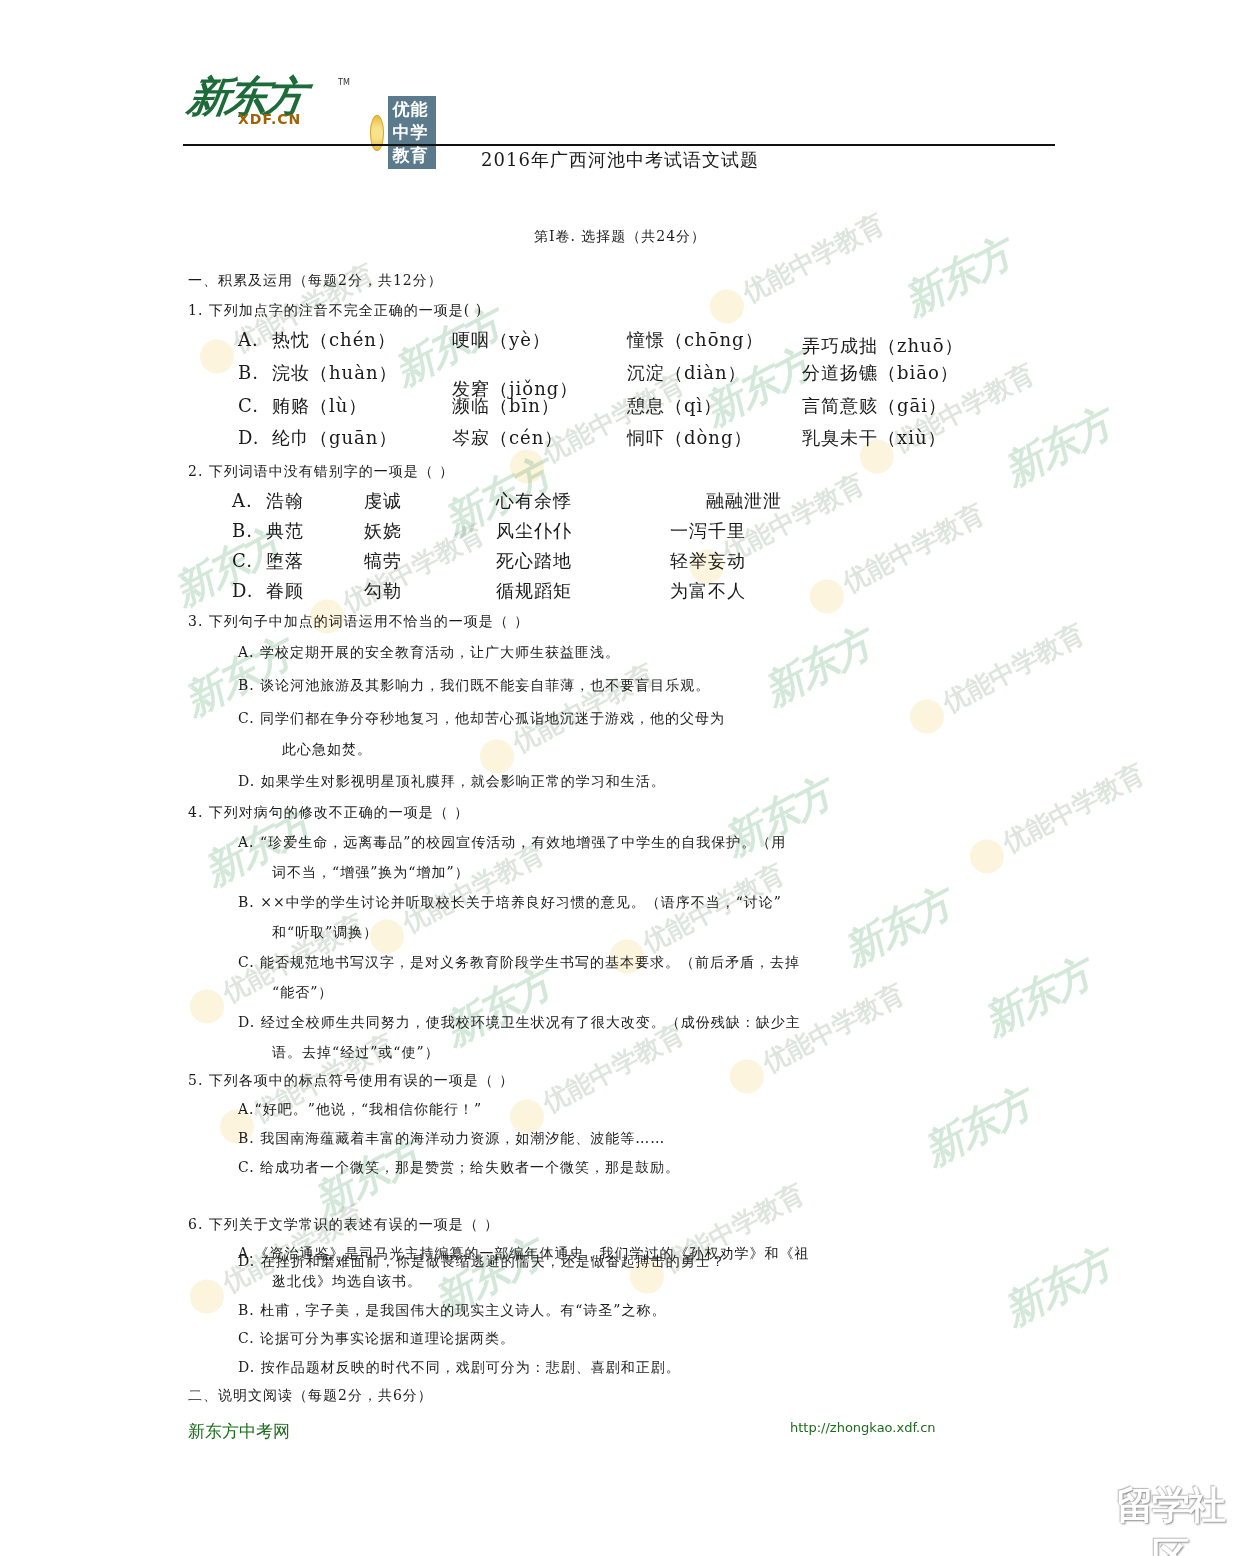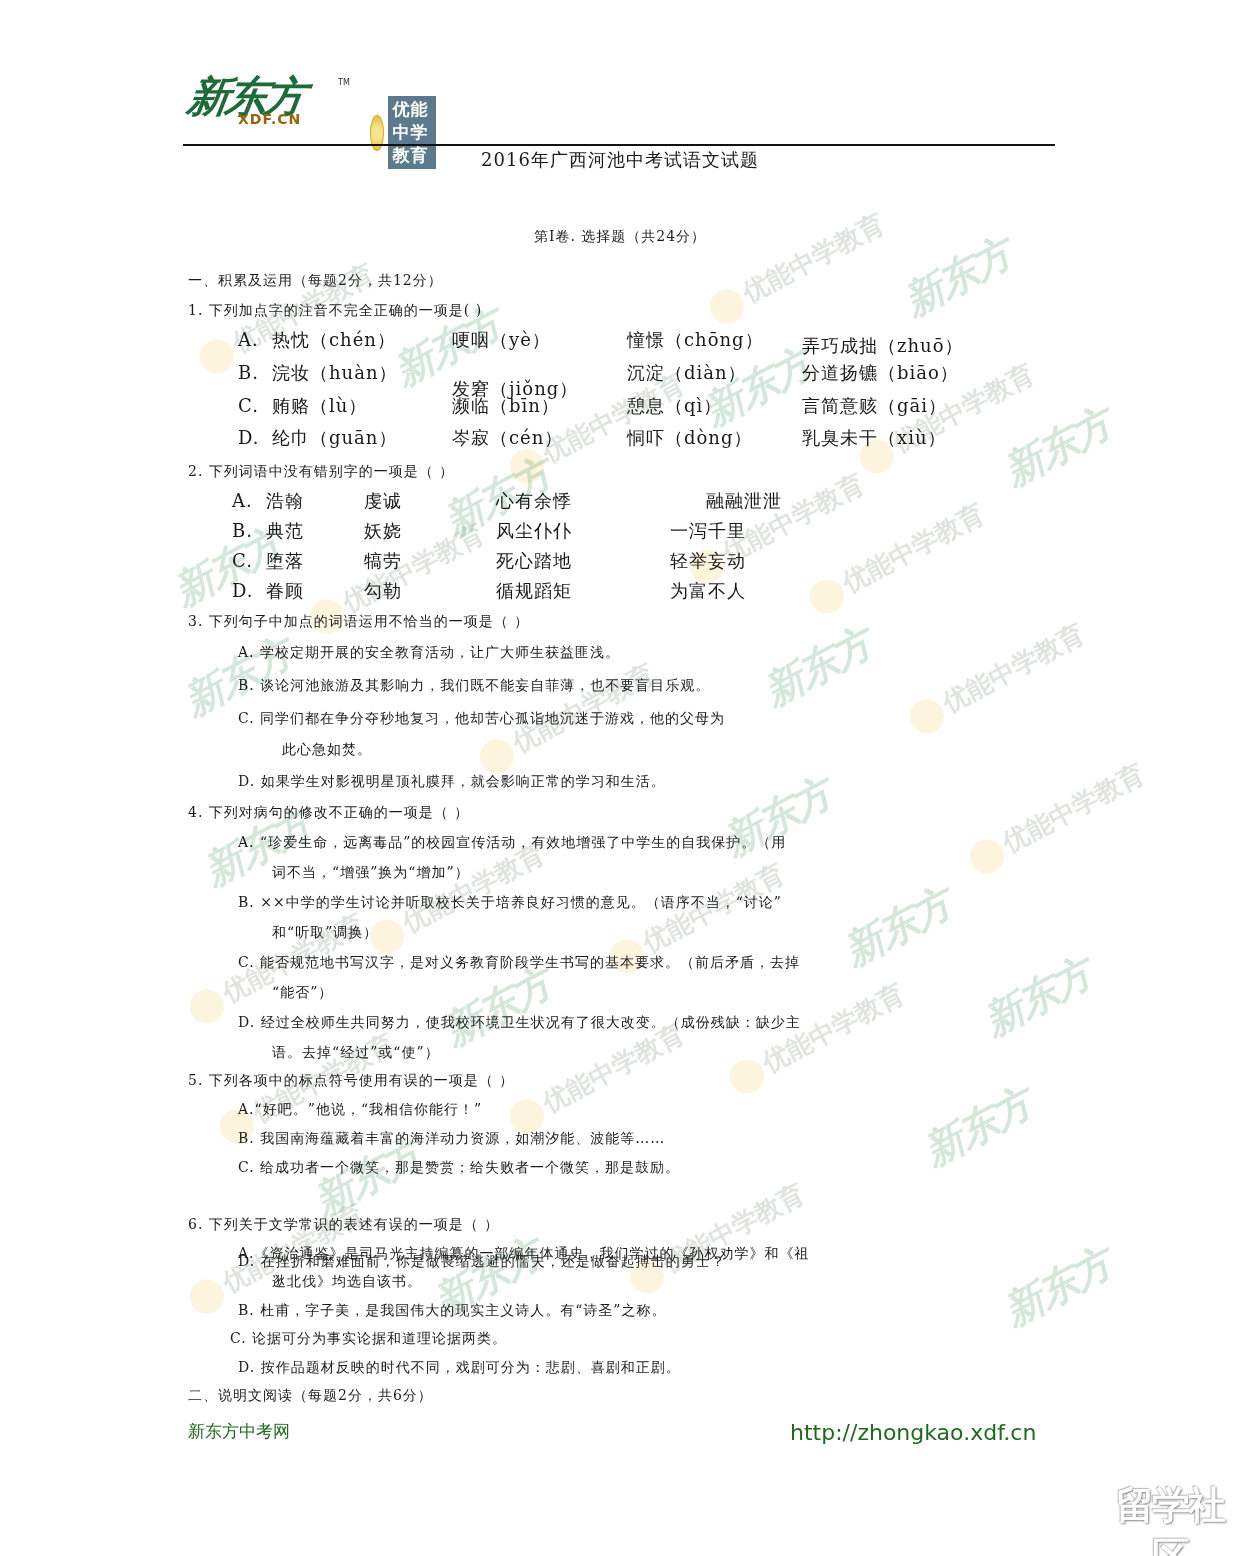--- a/index.html
+++ b/index.html
@@ -39,21 +39,21 @@
       margin-left: 4px; background: #5b7b8c; color: #ffffff; font-family: "DejaVu Sans", sans-serif;
       font-weight: bold; font-size: 17px; padding: 2px 4px; letter-spacing: 1px;
     }
     .header-rule { position: absolute; left: 183px; top: 144px; width: 872px; height: 2px; background: #111; z-index: 1; }
     .doc { position: absolute; left: 0; top: 0; width: 1240px; z-index: 2; }
     .line { position: absolute; font-size: 14px; line-height: 24px; white-space: nowrap; letter-spacing: 1px; }
     .center { left: 0; width: 1240px; text-align: center; }
     .title { font-size: 18px; }
     .opt-cell { position: absolute; font-size: 18px; line-height: 24px; white-space: nowrap; letter-spacing: 1px; }
     .footer-left { position: absolute; left: 188px; top: 1420px; color: #1e6b1e; font-family: "DejaVu Sans", sans-serif; font-size: 17px; }
-    .footer-right { position: absolute; left: 790px; top: 1420px; color: #1e6b1e; font-family: "DejaVu Sans", sans-serif; font-size: 22px; text-align: center; }
+    .footer-right { position: absolute; left: 790px; top: 1420px; color: #1e6b1e; font-family: "DejaVu Sans", sans-serif; font-size: 13px; text-align: center; }
     .corner-mark { position: absolute; right: 0; top: 1480px; width: 140px; text-align: center; z-index: 1; }
     .corner-mark .big { font-family: "DejaVu Sans", sans-serif; font-weight: bold; font-size: 38px; color: #ffffff; text-shadow: 1px 1px 2px #888, -1px -1px 1px #bbb; letter-spacing: -2px; }
   </style>
 </head>
 <body>
 
 <div class="wm-layer">
   <div class="wm xdf" style="left:900px;top:250px;">新东方</div>
   <div class="wm yn" style="left:700px;top:250px;">优能中学教育</div>
   <div class="wm xdf" style="left:390px;top:320px;">新东方</div>
@@ -184,21 +184,21 @@
   <div class="line" style="left:188px;top:1068px;">5. 下列各项中的标点符号使用有误的一项是（          ）</div>
   <div class="line" style="left:238px;top:1097px;">A.“好吧。”他说，“我相信你能行！”</div>
   <div class="line" style="left:238px;top:1126px;">B. 我国南海蕴藏着丰富的海洋动力资源，如潮汐能、波能等……</div>
   <div class="line" style="left:238px;top:1155px;">C. 给成功者一个微笑，那是赞赏；给失败者一个微笑，那是鼓励。</div>
   <div class="line" style="left:238px;top:1249px;text-align:right;">D. 在挫折和磨难面前，你是做畏缩逃避的懦夫，还是做奋起搏击的勇士？</div>
 
   <div class="line" style="left:188px;top:1212px;">6. 下列关于文学常识的表述有误的一项是（          ）</div>
   <div class="line" style="left:238px;top:1241px;">A.《资治通鉴》是司马光主持编纂的一部编年体通史，我们学过的《孙权劝学》和《祖</div>
   <div class="line" style="left:272px;top:1269px;">逖北伐》均选自该书。</div>
   <div class="line" style="left:238px;top:1298px;">B. 杜甫，字子美，是我国伟大的现实主义诗人。有“诗圣”之称。</div>
-  <div class="line" style="left:230px;top:1326px;">C. 论据可分为事实论据和道理论据两类。</div>
+  <div class="line" style="left:238px;top:1326px;">C. 论据可分为事实论据和道理论据两类。</div>
   <div class="line" style="left:238px;top:1355px;">D. 按作品题材反映的时代不同，戏剧可分为：悲剧、喜剧和正剧。</div>
 
   <div class="line" style="left:188px;top:1383px;">二、说明文阅读（每题2分，共6分）</div>
 </div>
 
 <div class="footer-left">新东方中考网</div>
 <div class="footer-right">http://zhongkao.xdf.cn</div>
 
 <div class="corner-mark">
   <div class="big">留学社区</div>

